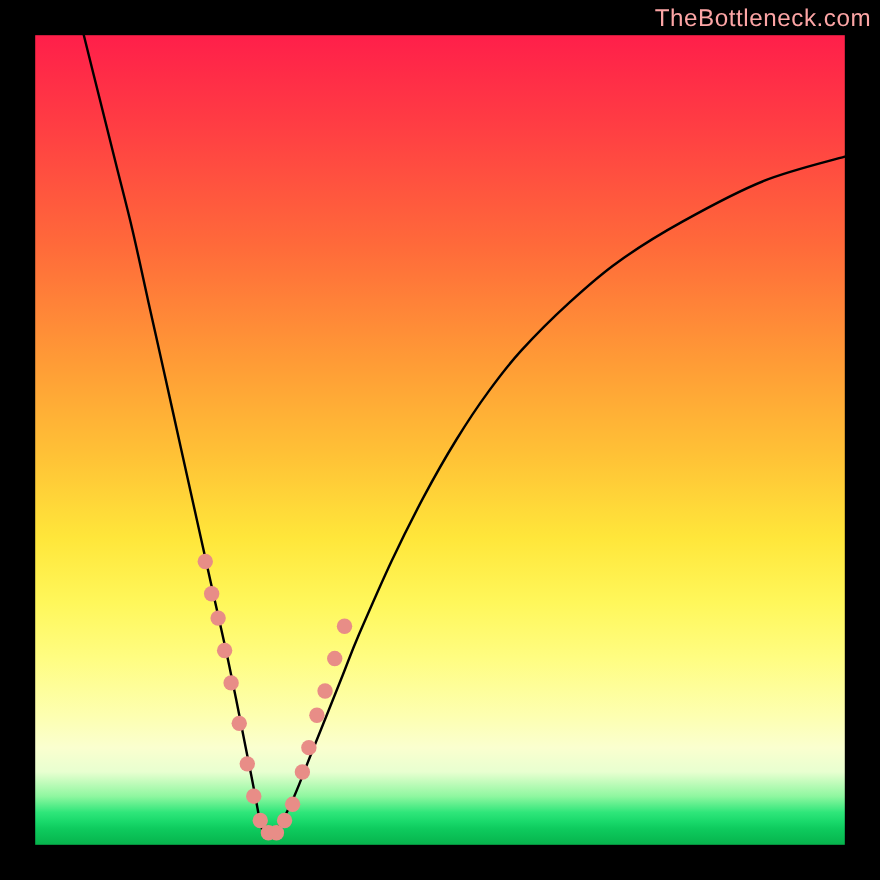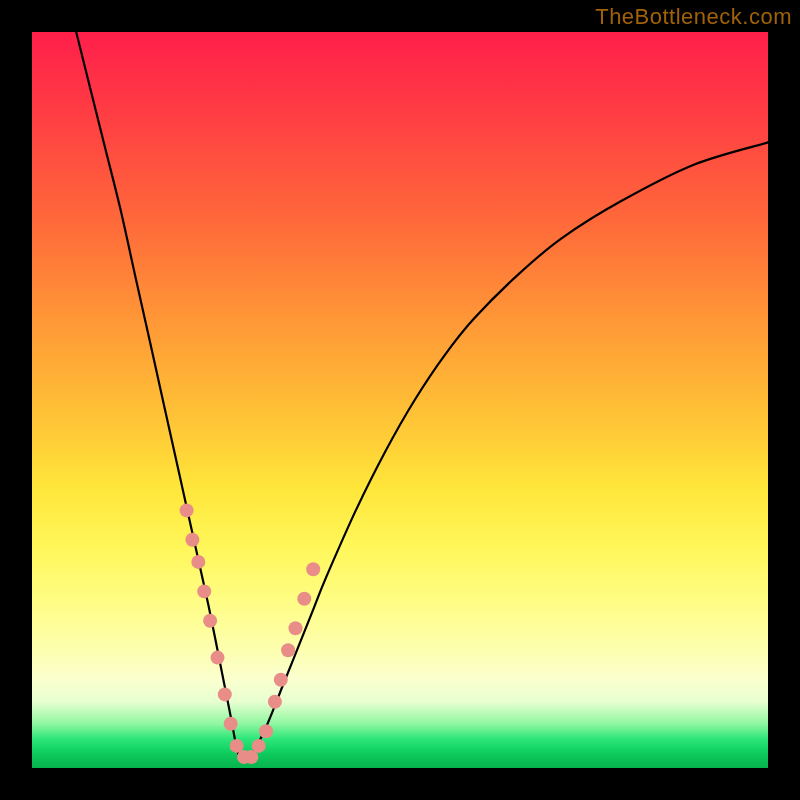--- a/index.html
+++ b/index.html
@@ -14,21 +14,21 @@
   .frame {
     position: relative;
     width: 800px;
     height: 800px;
     background: #000;
   }
   .watermark {
     position: absolute;
     top: 4px;
     right: 8px;
-    color: #a16207;
+    color: #fca5a5;
     font-size: 22px;
     font-weight: 500;
     letter-spacing: 0.5px;
     user-select: none;
   }
   .plot-area {
     position: absolute;
     left: 32px;
     top: 32px;
     width: 736px;

